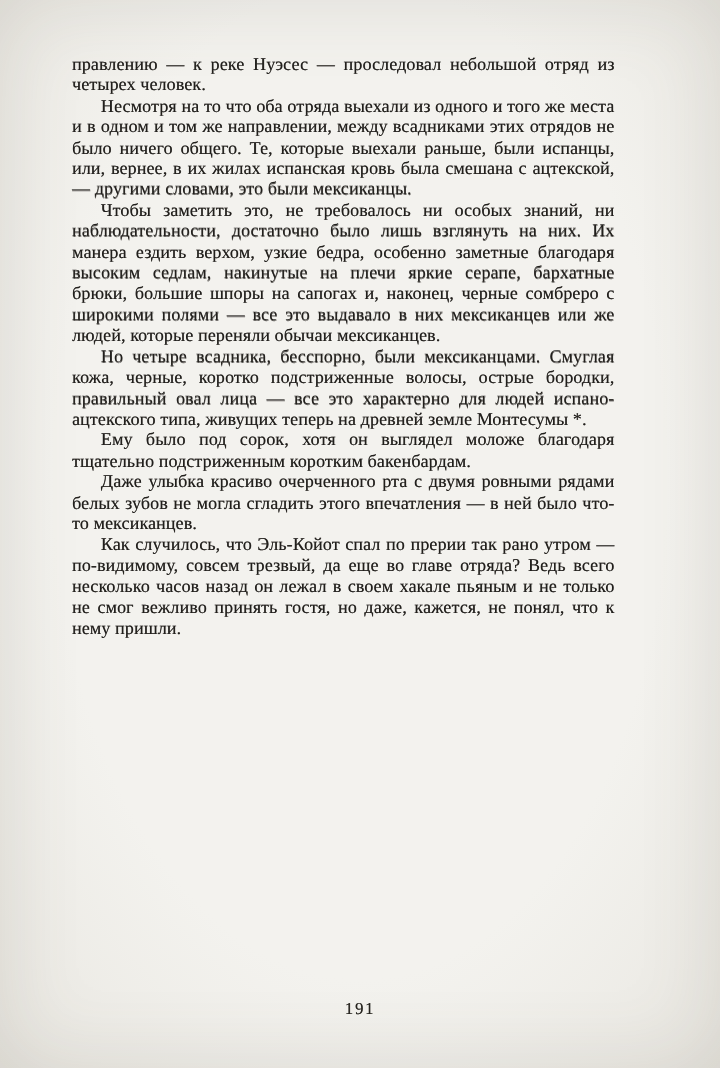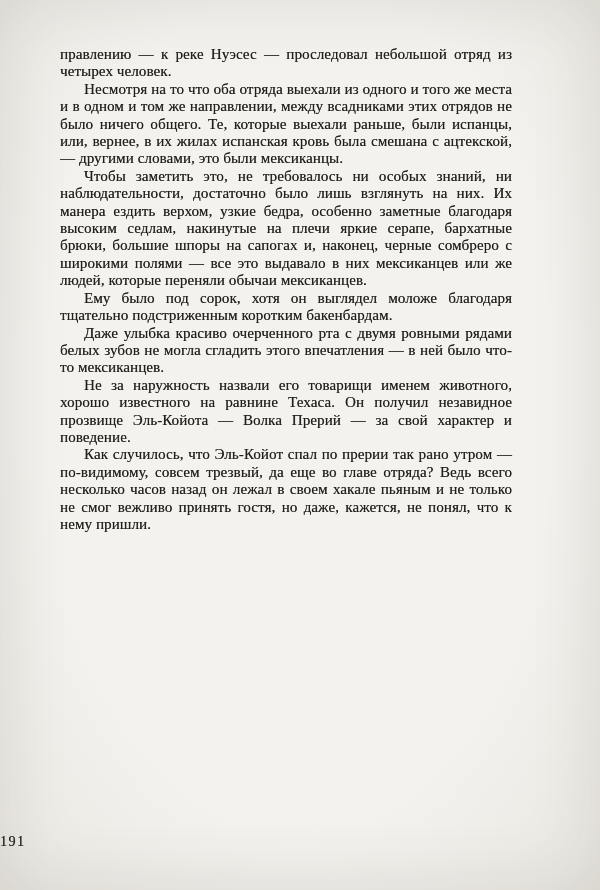--- a/index.html
+++ b/index.html
@@ -36,35 +36,35 @@
     text-indent: 24px;
   }
   .text-block p.gap {
     margin-top: 8px;
   }
   .page-number {
     position: absolute;
     left: 0;
     right: 0;
     bottom: 40px;
-    text-align: left;
+    text-align: center;
     font-size: 14px;
     letter-spacing: 1.5px;
     color: #26241f;
     text-shadow: 0.2px 0.2px 0.45px rgba(25, 22, 18, 0.6);
     margin-top: 31px;
   }
 </style>
 </head>
 <body>
 
 <div class="page">
   <div class="text-block">
     <p class="cont">правлению — к реке Нуэсес — проследовал небольшой отряд из четырех человек.</p>
     <p class="ind">Несмотря на то что оба отряда выехали из одного и того же места и в одном и том же направлении, между всадниками этих отрядов не было ничего общего. Те, которые выехали раньше, были испанцы, или, вернее, в их жилах испанская кровь была смешана с ацтекской,— другими словами, это были мексиканцы.</p>
     <p class="ind">Чтобы заметить это, не требовалось ни особых знаний, ни наблюдательности, достаточно было лишь взглянуть на них. Их манера ездить верхом, узкие бедра, особенно заметные благодаря высоким седлам, накинутые на плечи яркие серапе, бархатные брюки, большие шпоры на сапогах и, наконец, черные сомбреро с широкими полями — все это выдавало в них мексиканцев или же людей, которые переняли обычаи мексиканцев.</p>
+    <p class="ind">Но четыре всадника, бесспорно, были мексиканцами. Смуглая кожа, черные, коротко подстриженные волосы, острые бородки, правильный овал лица — все это характерно для людей испано-ацтекского типа, живущих теперь на древней земле Монтесумы *.</p>
     <p class="ind">Ему было под сорок, хотя он выглядел моложе благодаря тщательно подстриженным коротким бакенбардам.</p>
     <p class="ind">Даже улыбка красиво очерченного рта с двумя ровными рядами белых зубов не могла сгладить этого впечатления — в ней было что-то мексиканцев.</p>
-    <p class="ind">Не за наружность назвали его товарищи именем животного, хорошо известного на равнине Техаса. Он получил незавидное прозвище Эль-Койота — Волка Прерий — за свой характер и поведение.</p>
     <p class="ind">Как случилось, что Эль-Койот спал по прерии так рано утром — по-видимому, совсем трезвый, да еще во главе отряда? Ведь всего несколько часов назад он лежал в своем хакале пьяным и не только не смог вежливо принять гостя, но даже, кажется, не понял, что к нему пришли.</p>
   </div>
   <div class="page-number">191</div>
 </div>
 
 </body></html>

